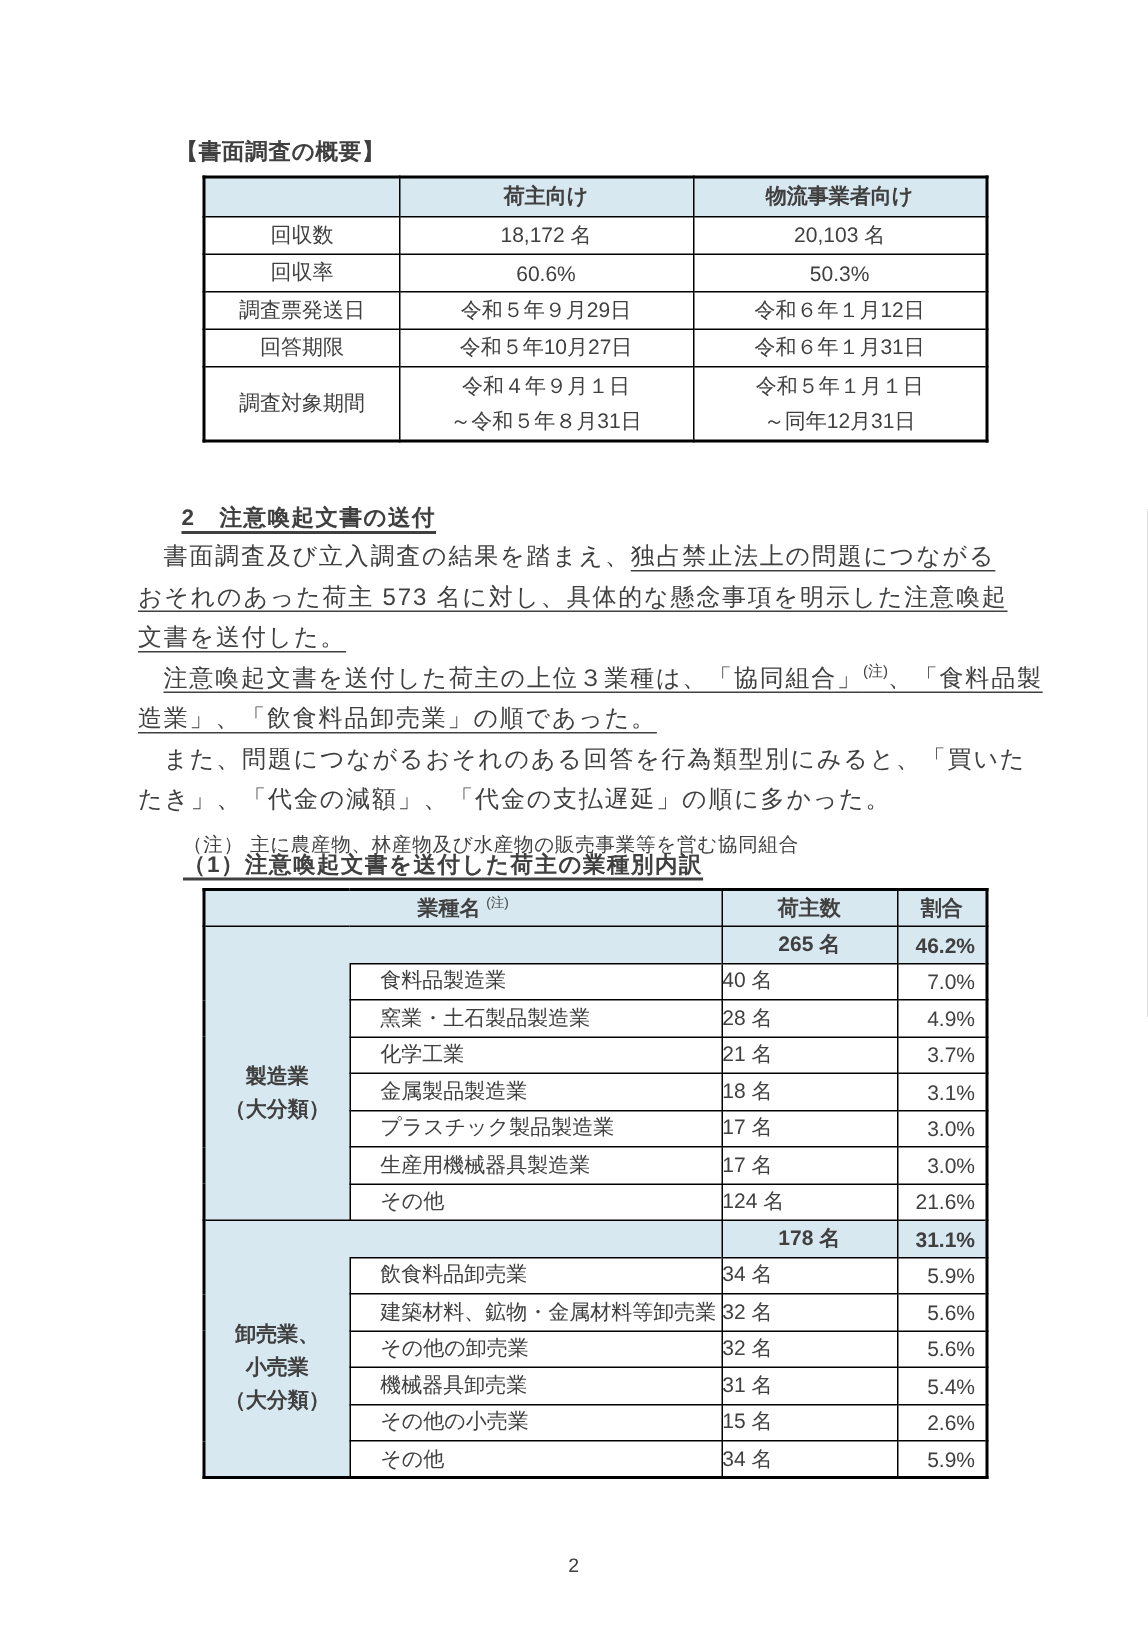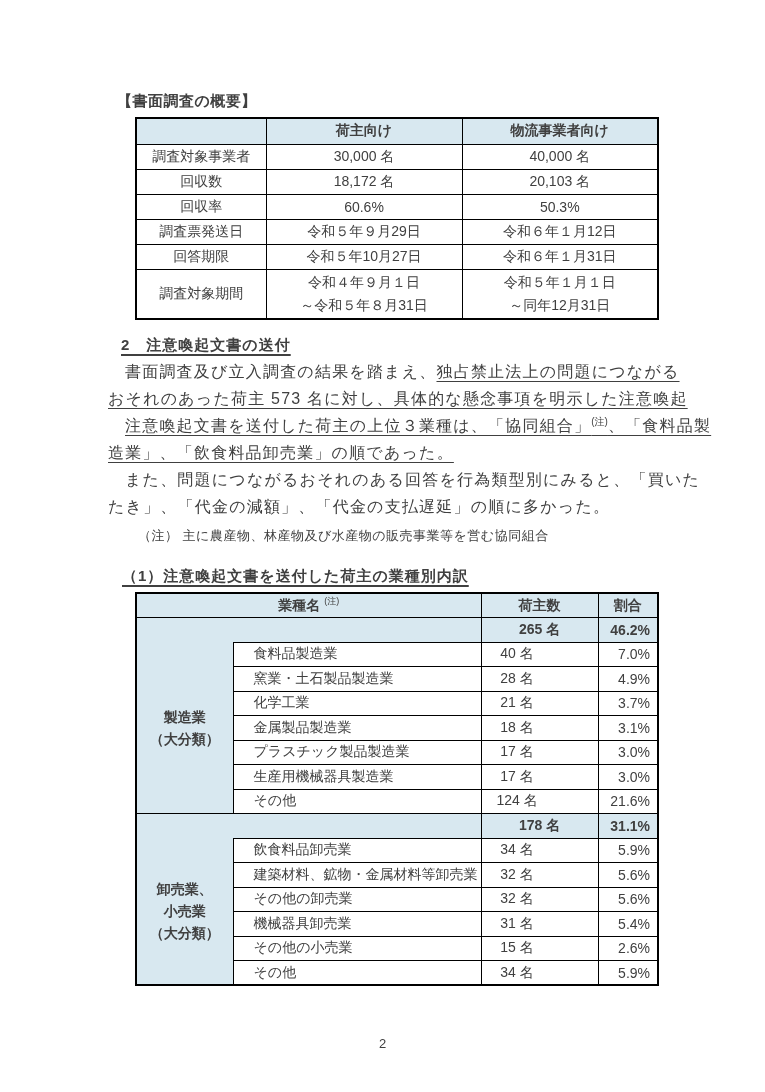--- a/index.html
+++ b/index.html
@@ -11,21 +11,21 @@
   .abs { position:absolute; }
 
   
   .doc-title { top:92px; left:117px; font-size:15px; font-weight:bold; letter-spacing:0.5px; }
   .sec-heading { font-size:15px; font-weight:bold; letter-spacing:1px;
                  text-decoration:underline; text-underline-offset:4px; text-decoration-thickness:1.5px; }
   #sec2-heading { top:336px; left:121px; }
   #sec2-1-heading { top:567px; left:122px; }
 
   
-  .bodytext { top:358px; left:108px; width:585px; font-size:16px; line-height:27px; letter-spacing:1.2px; }
+  .bodytext { top:358px; left:92px; width:585px; font-size:16px; line-height:27px; letter-spacing:1.2px; }
   .line { white-space:nowrap; }
   .indent { padding-left:17px; }
   .ul { text-decoration:underline; text-underline-offset:3.5px; text-decoration-thickness:1px; }
   sup.note-sup { font-size:10px; letter-spacing:0; vertical-align:super; line-height:0; }
   .note-line { margin-top:2px; padding-left:30px; font-size:13px; letter-spacing:0.5px; }
 
   
   table { border-collapse:collapse; table-layout:fixed; border:2px solid #000; background:#fff; }
   td, th { border:1px solid #000; font-size:14px; vertical-align:middle; text-align:center;
            padding:0; font-weight:normal; }
@@ -35,21 +35,21 @@
   
   #t1 { top:117px; left:135px; width:522px; }
   #t1 td, #t1 th { height:25px; }
   #t1 .hrow th { height:26px; }
   #t1 .tall td { height:50px; line-height:23px; }
 
   
   #t2 { top:592px; left:135px; width:522px; }
   #t2 td, #t2 th { height:24.5px; }
   #t2 .name  { text-align:left; padding-left:20px; }
-  #t2 .cnt   { text-align:center; padding-right:45px; }
+  #t2 .cnt   { text-align:left; padding-right:45px; }
   #t2 .pct   { text-align:right; padding-right:7px; }
   #t2 .cat   { font-weight:bold; line-height:22px; border-top:none; }
   #t2 .nb    { border-bottom:none; }
   #t2 sup    { font-size:9px; vertical-align:super; line-height:0; font-weight:normal; }
 
   
   .page-num { top:1036px; left:0; right:0; text-align:center; font-size:13px; }
 </style>
 </head>
 <body>
@@ -64,25 +64,20 @@
         <col style="width:196px">
         <col style="width:196px">
       </colgroup>
     <tbody>
         <tr class="hrow">
       <th class="blue"></th>
       <th class="blue bold">荷主向け</th>
       <th class="blue bold">物流事業者向け</th>
     </tr>
     <tr>
-      <td>調査対象事業者</td>
-      <td>30,000 名</td>
-      <td>40,000 名</td>
-    </tr>
-    <tr>
       <td>回収数</td>
       <td>18,172 名</td>
       <td>20,103 名</td>
     </tr>
     <tr>
       <td>回収率</td>
       <td>60.6%</td>
       <td>50.3%</td>
     </tr>
     <tr>
@@ -107,20 +102,21 @@
       </td>
     </tr>
   </tbody>
     </table>
 
   <div id="sec2-heading" class="abs sec-heading">2　注意喚起文書の送付</div>
 
   <div class="abs bodytext">
     <div class="line indent"><span>書面調査及び立入調査の結果を踏まえ、</span><span class="ul">独占禁止法上の問題につながる</span></div>
     <div class="line ul">おそれのあった荷主 573 名に対し、具体的な懸念事項を明示した注意喚起</div>
+    <div class="line ul">文書を送付した。</div>
     <div class="line indent"><span class="ul"><span>注意喚起文書を送付した荷主の上位３業種は、「協同組合」</span><sup class="note-sup">(注)</sup><span>、「食料品製</span></span></div>
     <div class="line ul">造業」、「飲食料品卸売業」の順であった。</div>
     <div class="line indent">また、問題につながるおそれのある回答を行為類型別にみると、「買いた</div>
     <div class="line">たき」、「代金の減額」、「代金の支払遅延」の順に多かった。</div>
     <div class="note-line">（注） 主に農産物、林産物及び水産物の販売事業等を営む協同組合</div>
   </div>
 
   <div id="sec2-1-heading" class="abs sec-heading">（1）注意喚起文書を送付した荷主の業種別内訳</div>
 
   <table id="t2" class="abs">

